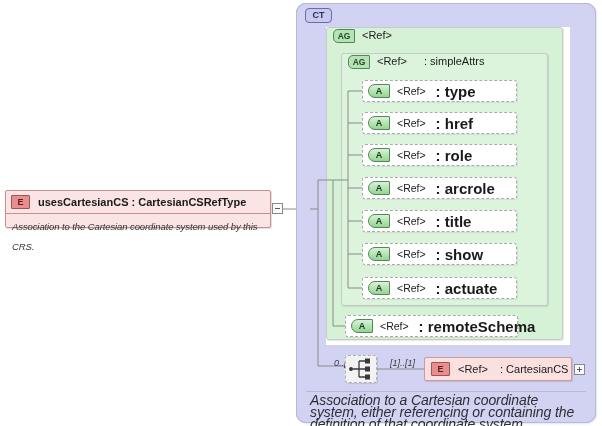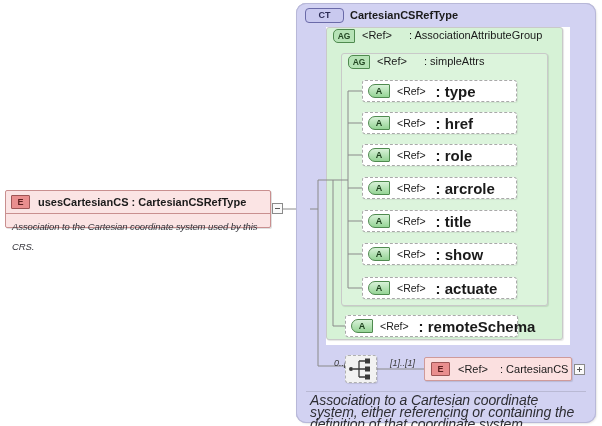--- a/index.html
+++ b/index.html
@@ -72,21 +72,21 @@
   }
   .badge-E {
     width: 19px; height: 14px;
     background: #e98e8e;
     border: 1px solid #9d5555;
     color: #5d1f1f;
     border-radius: 1px;
     font-size: 9px;
   }
   .badge-CT {
-    width: 39px; height: 15px;
+    width: 27px; height: 15px;
     background: #c9c9ef;
     border: 1px solid #6a6aa8;
     color: #2b2b55;
     border-radius: 4px;
     font-size: 9px;
   }
   .badge-AG {
     width: 22px; height: 14px;
     background: #b6e3b6;
     border: 1px solid #4f8a4f;
@@ -300,29 +300,27 @@
               border-radius:10px 10px 0 0; border:1px solid #b8b8d8; border-bottom:none; z-index:1;"></div>
   <div class="abs" style="left:296px; top:345px; width:300px; height:78px; background:#d2d2f2;
               border-radius:0 0 10px 10px; border:1px solid #b8b8d8; border-top:none; z-index:1;"></div>
   <div class="abs" style="left:570px; top:3px; width:26px; height:420px; background:#d2d2f2;
               border-radius:0 10px 10px 0; border:1px solid #b8b8d8; border-left:none; z-index:1;"></div>
 
   <div class="abs" style="left:326px; top:27px; width:244px; height:318px; background:#ffffff; z-index:1;"></div>
 
   <div class="abs ct-header" style="left:296px; top:5px; width:280px; z-index:4;">
     <span class="badge badge-CT">CT</span>
-    <span class="title-txt bold">CartesianCSRefType</span>
   </div>
 
   <div class="abs ag-box" style="left:326px; top:27px; width:237px; height:313px;">
   </div>
   <div class="abs ag-header" style="left:326px; top:29px; width:237px; z-index:4;">
     <span class="badge badge-AG">AG</span>
     <span class="title-txt">&lt;Ref&gt;</span>
-    <span class="title-txt" style="margin-left:10px;">: AssociationAttributeGroup</span>
   </div>
 
   <div class="abs ag-box inner" style="left:341px; top:53px; width:207px; height:253px;">
   </div>
   <div class="abs ag-header" style="left:341px; top:55px; width:207px; z-index:4;">
     <span class="badge badge-AG">AG</span>
     <span class="title-txt">&lt;Ref&gt;</span>
     <span class="title-txt" style="margin-left:10px;">: simpleAttrs</span>
   </div>
 

